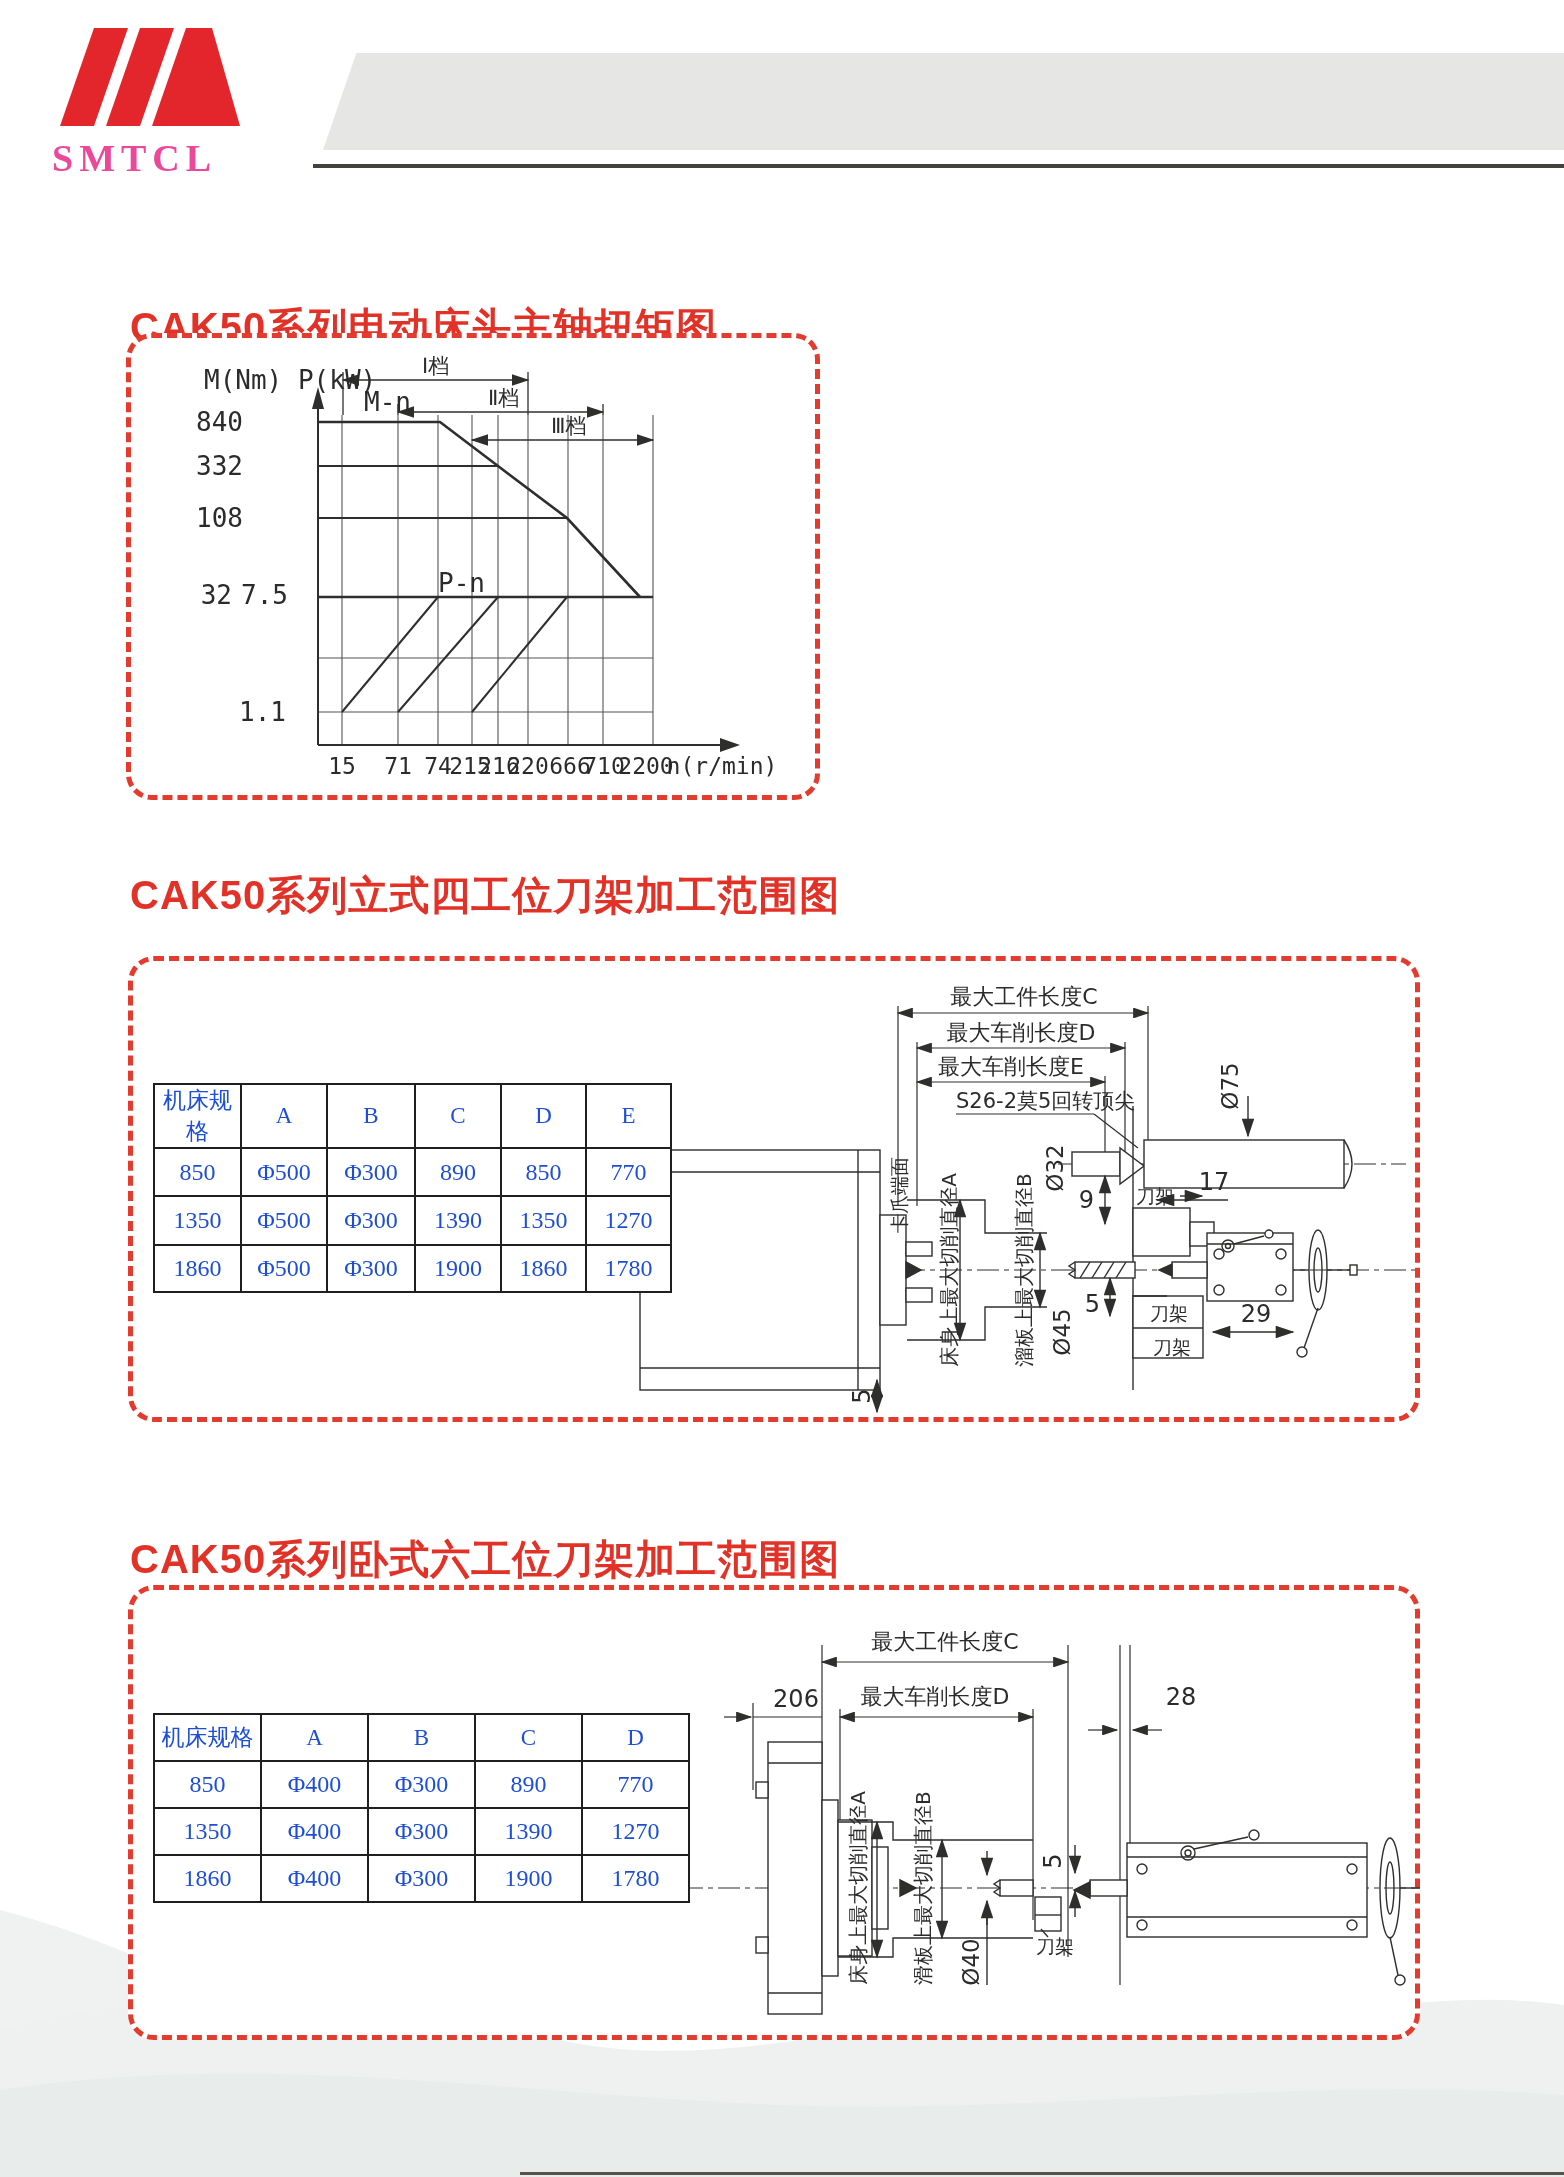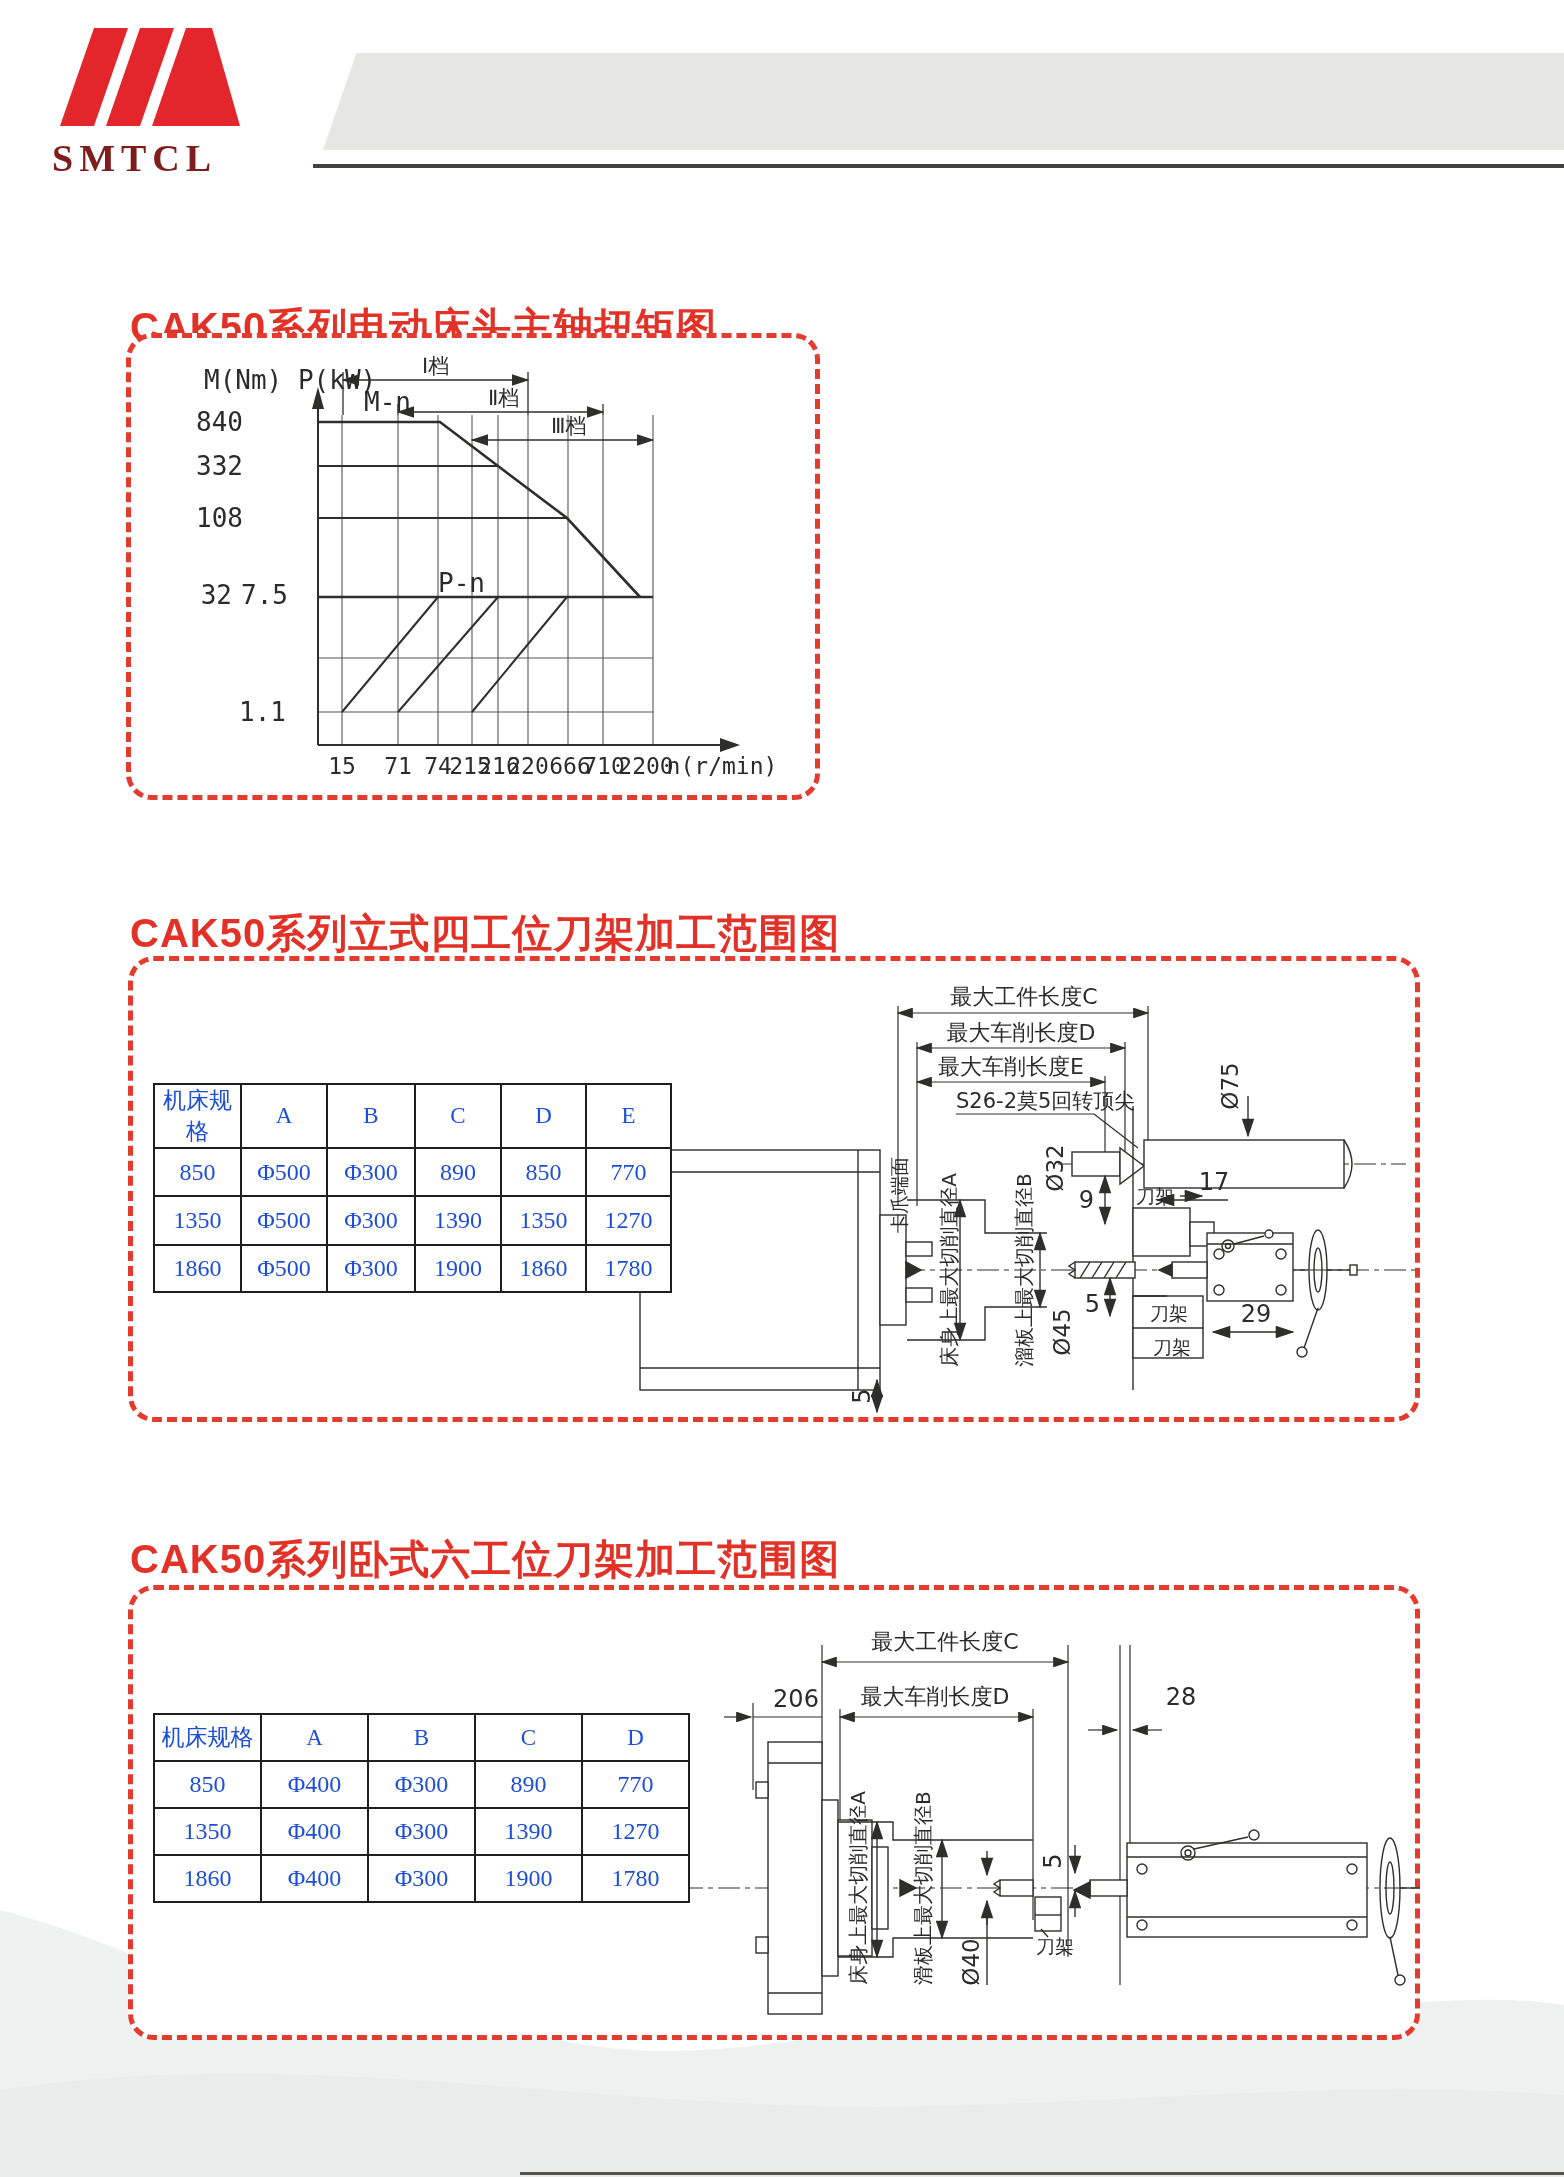--- a/index.html
+++ b/index.html
@@ -8,21 +8,21 @@
     font-family:"Liberation Sans",sans-serif;overflow:hidden;
   }
   .abs{position:absolute;}
   
   .banner{
     left:323px;top:53px;width:1300px;height:97px;background:#e6e6e4;
     transform:skewX(-19deg);transform-origin:bottom left;
   }
   .header-rule{left:313px;top:164px;width:1251px;height:4px;background:#45413c;}
   .logo-word{
-    left:52px;top:136px;width:230px;color:#7f1d1d;
+    left:52px;top:136px;width:230px;color:#ec4899;
     font-family:"Liberation Serif",serif;font-weight:bold;font-size:38px;letter-spacing:6px;
   }
   
   .sec-title{
     color:#e23228;font-weight:bold;font-size:40px;letter-spacing:1px;white-space:nowrap;
     font-family:"Liberation Sans",sans-serif;
   }
   
   .panel{
     border:5px dashed #e43b2f;border-radius:26px;background:#ffffff;box-sizing:border-box;
@@ -61,21 +61,21 @@
 <div class="abs banner"></div>
 <div class="abs header-rule"></div>
 <svg class="abs" style="left:52px;top:24px" width="200" height="108" viewBox="0 0 200 108">
   <polygon points="8,102 42,4 76,4 42,102" fill="#e2262c"></polygon>
   <polygon points="54,102 88,4 122,4 88,102" fill="#e2262c"></polygon>
   <polygon points="100,102 134,4 160,4 188,102" fill="#e2262c"></polygon>
 </svg>
 <div class="abs logo-word">SMTCL</div>
 
 <div class="abs sec-title" style="left:130px;top:252px;margin-top:48px;">CAK50系列电动床头主轴扭矩图</div>
-<div class="abs sec-title" style="left:130px;top:906px;">CAK50系列立式四工位刀架加工范围图</div>
+<div class="abs sec-title" style="left:130px;top:868px;">CAK50系列立式四工位刀架加工范围图</div>
 <div class="abs sec-title" style="left:130px;top:1532px;">CAK50系列卧式六工位刀架加工范围图</div>
 
 <div class="abs panel" style="left:126px;top:333px;width:694px;height:467px;"></div>
 <div class="abs panel" style="left:128px;top:956px;width:1292px;height:466px;"></div>
 <div class="abs panel" style="left:128px;top:1585px;width:1292px;height:455px;"></div>
 
 <svg class="abs" style="left:126px;top:333px;" width="694" height="467" viewBox="0 0 694 467" font-family="DejaVu Sans Mono, monospace">
   <g stroke="#555" stroke-width="1.1">
     <line x1="216" y1="82" x2="216" y2="412"></line>
     <line x1="272" y1="82" x2="272" y2="412"></line>

